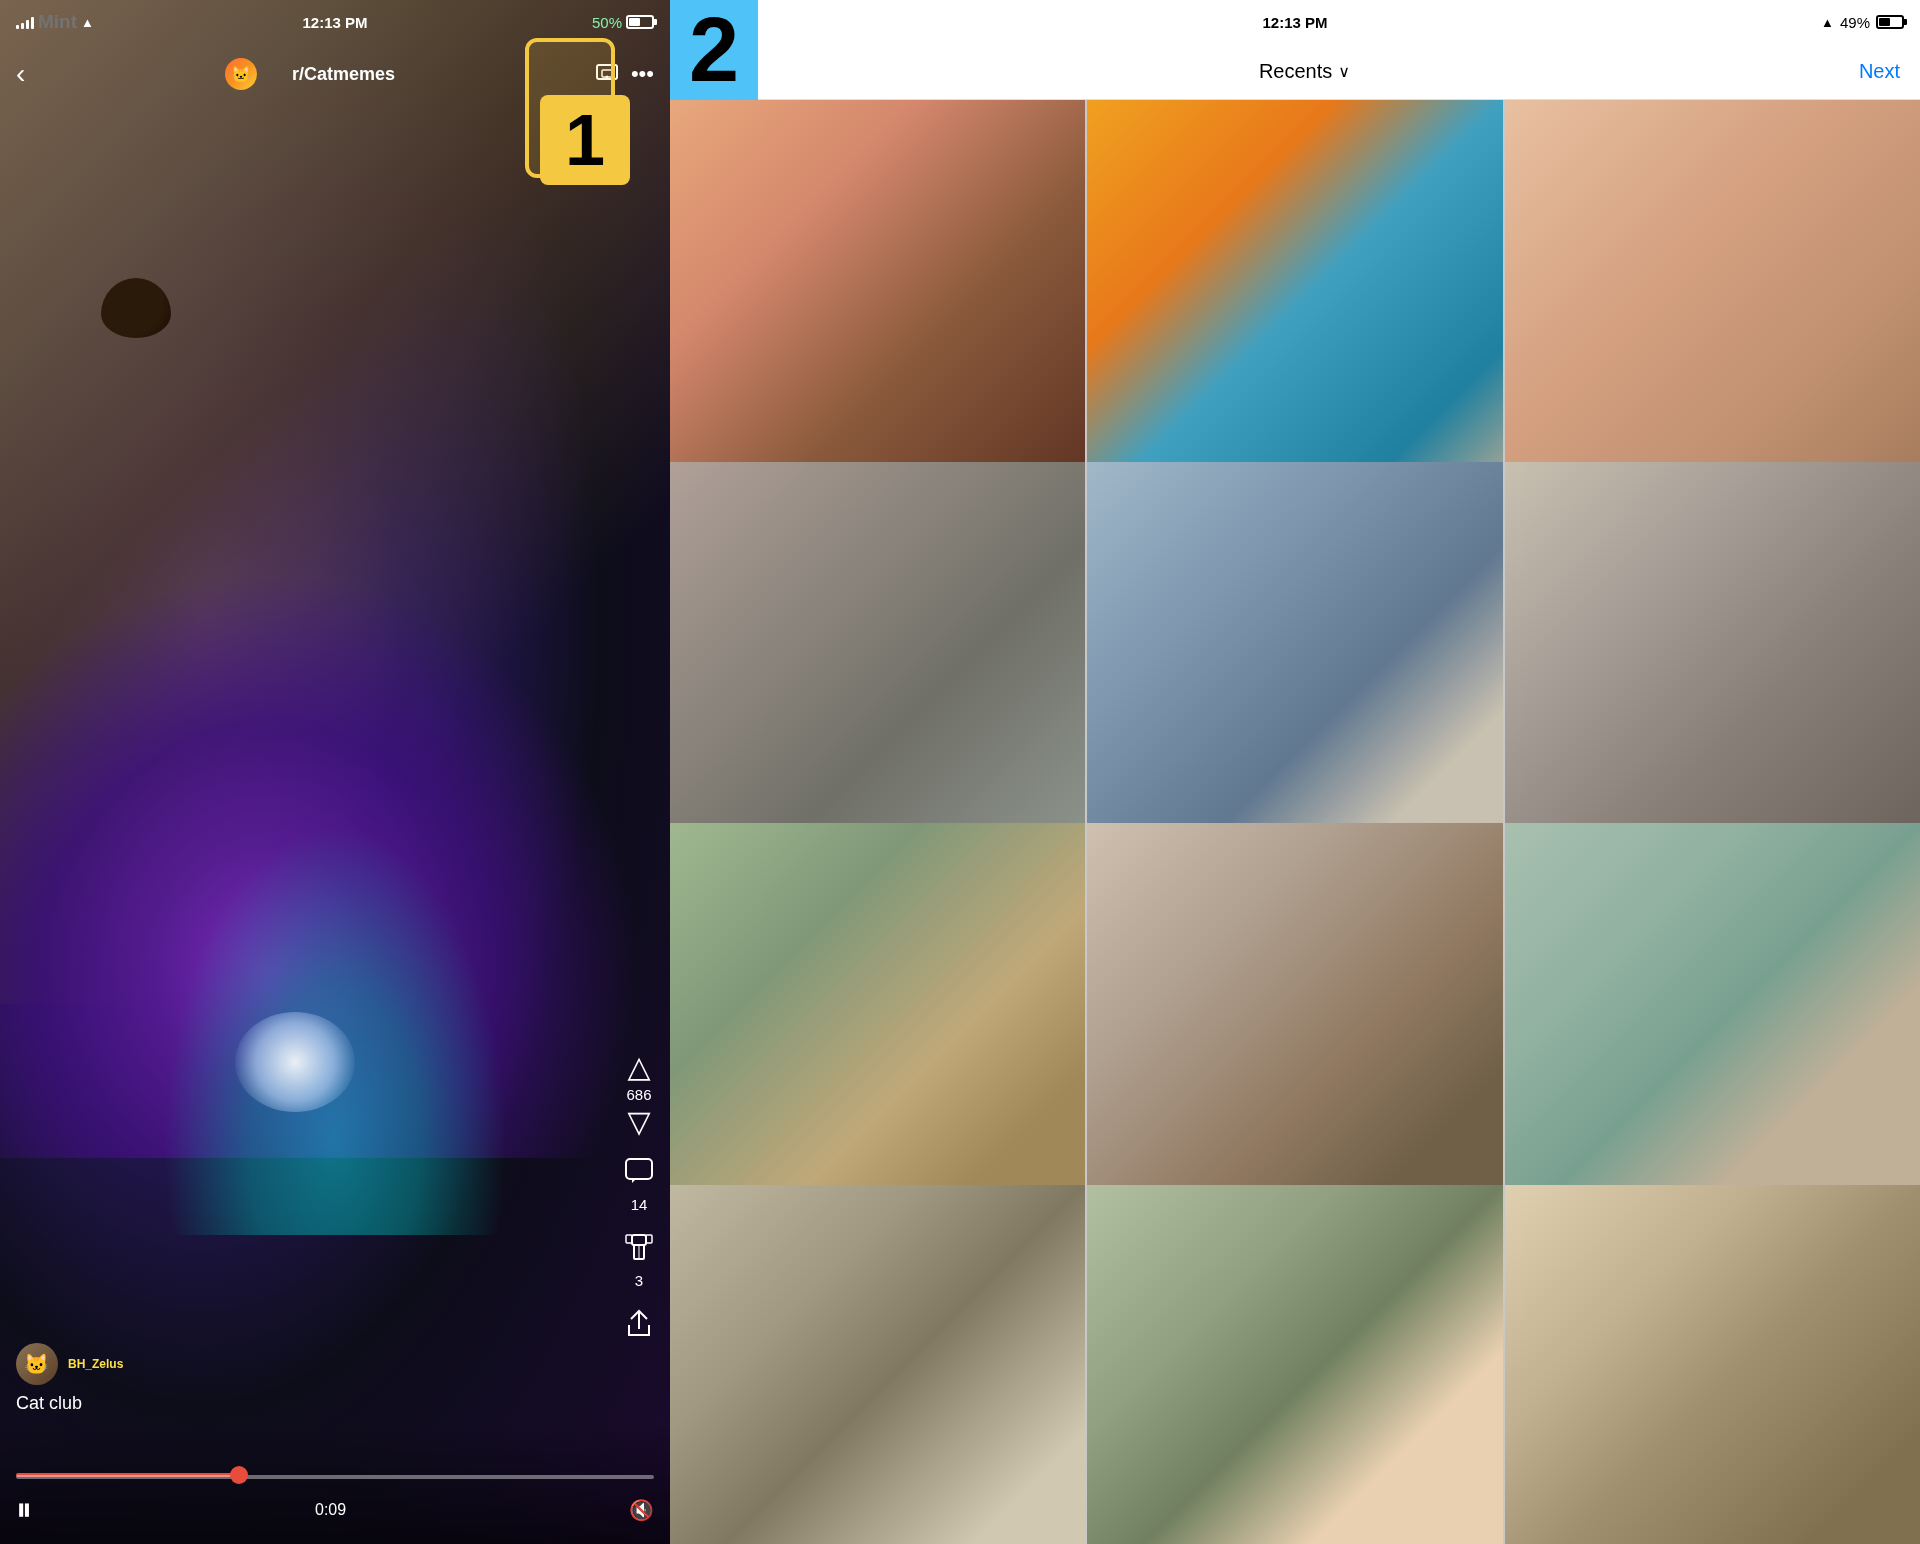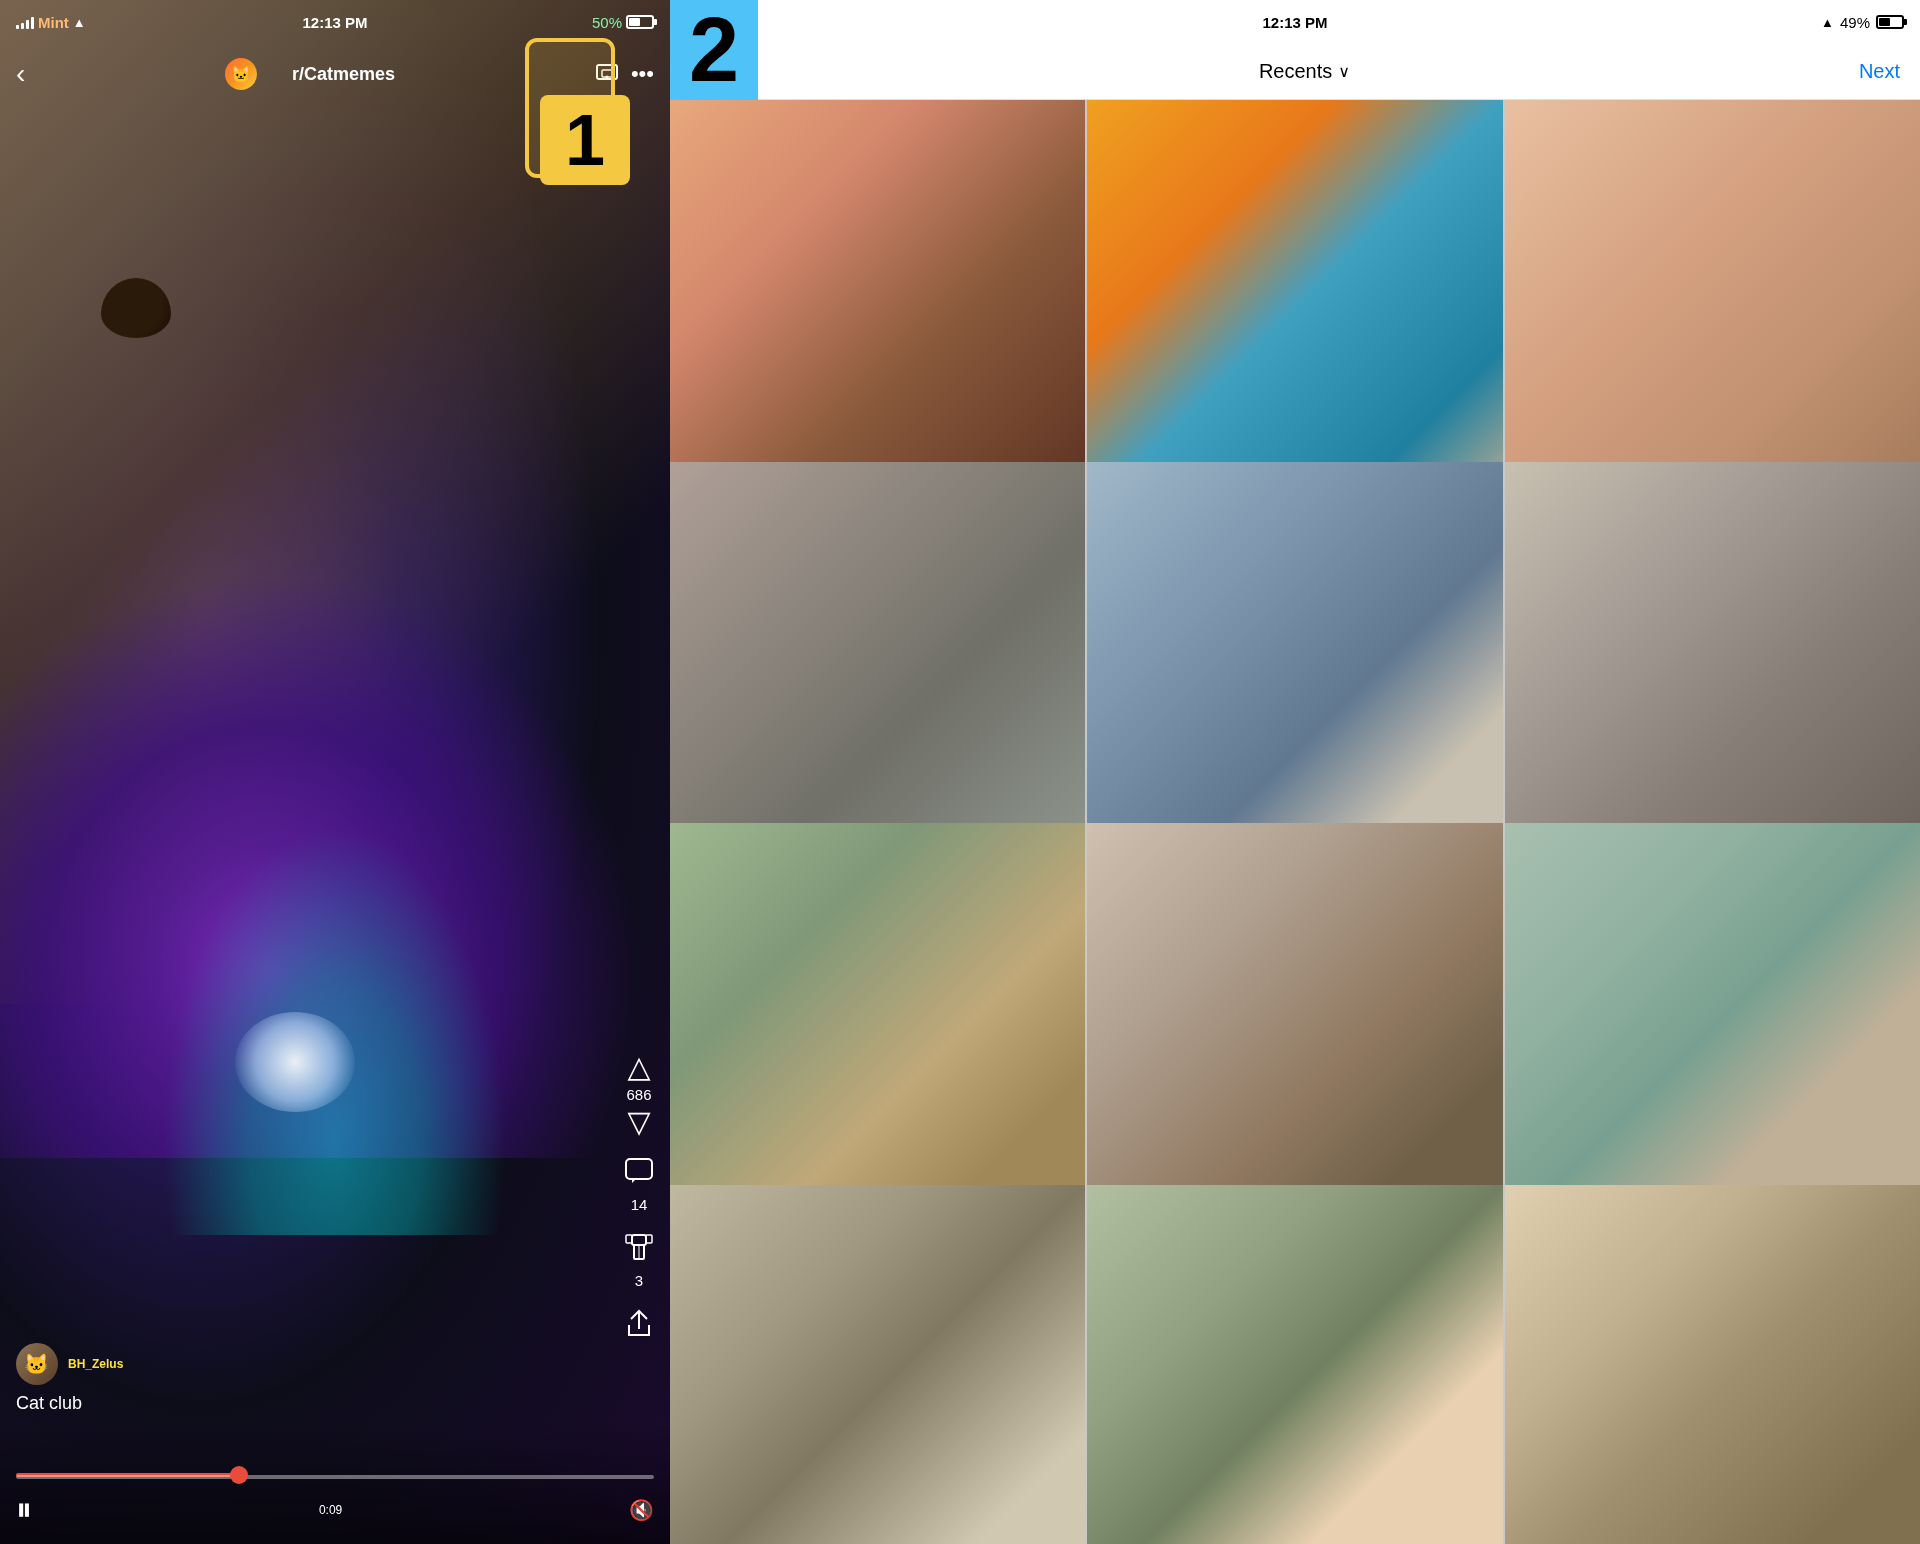--- a/index.html
+++ b/index.html
@@ -104,22 +104,22 @@
       height: 14px;
     }
 
     .signal-bar {
       width: 3px;
       background: white;
       border-radius: 1px;
     }
 
     .carrier-name {
-      color: #fdba74;
-      font-size: 15px;
+      color: #737373;
+      font-size: 19px;
       font-weight: 600;
     }
 
     .wifi-icon {
       color: white;
       font-size: 13px;
     }
 
     .status-time-left {
       color: white;
@@ -391,21 +391,21 @@
     }
 
     .play-pause {
       color: white;
       font-size: 32px;
       cursor: pointer;
     }
 
     .time-display {
       color: white;
-      font-size: 12px;
+      font-size: 16px;
     }
 
     .volume-control {
       display: flex;
       align-items: center;
       gap: 4px;
       color: white;
       font-size: 20px;
     }
 

